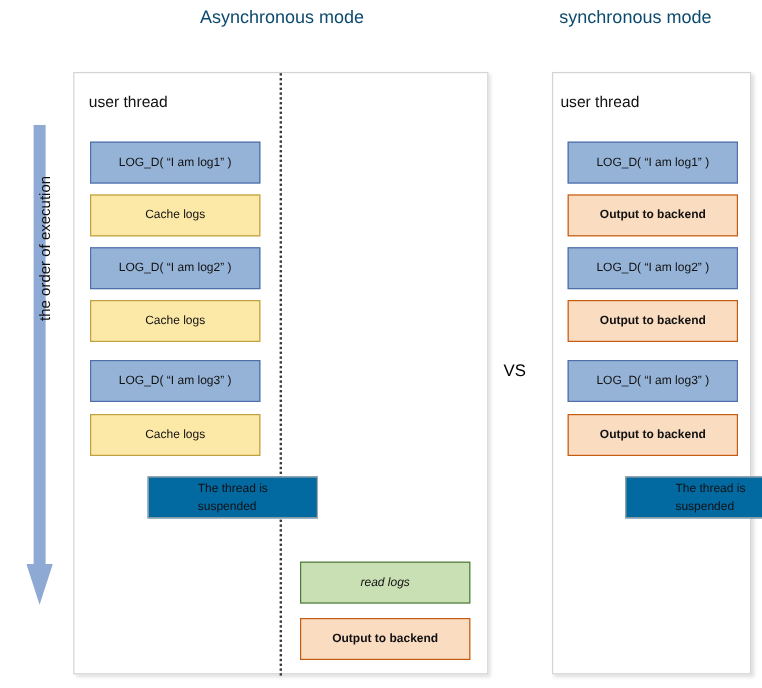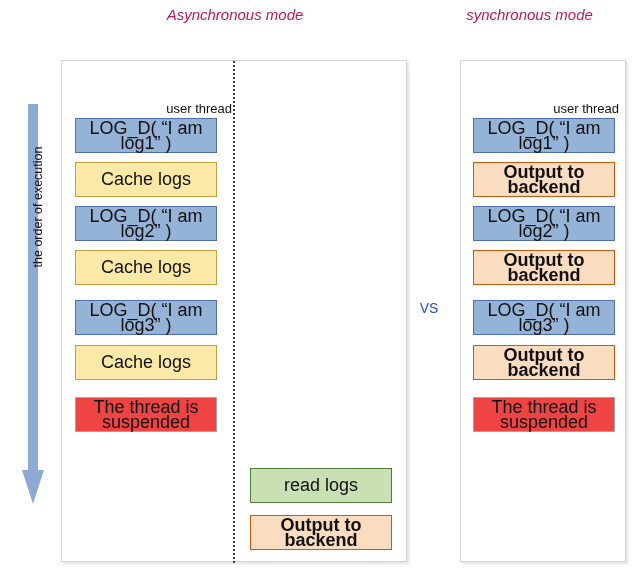--- a/index.html
+++ b/index.html
@@ -15,22 +15,21 @@
     color: #1a1a1a;
     overflow: hidden;
   }
 
   
   .mode-title {
     position: absolute;
     text-align: center;
     font-size: 15px;
     line-height: 21px;
-    color: #be185d;
-    font-style: italic;
+    color: #0c4a6e;
   }
   #async-title { left: 145px; top: 4px; width: 180px; }
   #sync-title  { left: 442px; top: 4px; width: 175px; }
 
   
   #order-arrow {
     position: absolute;
     left: 22px;
     top: 104px;
     width: 22px;
@@ -57,68 +56,67 @@
     box-shadow: 2px 2px 3px rgba(0,0,0,0.13);
     box-sizing: border-box;
   }
   #panel-async { left: 61px; top: 60px; width: 346px; height: 502px; }
   #panel-sync  { left: 460px; top: 60px; width: 166px; height: 502px; }
 
   .col-header {
     position: absolute;
     top: 16px;
     font-size: 13px;
-    text-align: right;
+    text-align: left;
     color: #111111;
     white-space: nowrap;
-    margin-top: 24px;
   }
   #hdr-user-thread-async { left: 12px;  width: 158px; }
   #hdr-output-logs       { left: 180px; width: 154px; }
   #hdr-user-thread-sync  { left: 6px;   width: 152px; }
 
   
   #thread-divider {
     position: absolute;
     left: 171px;
     top: 0px;
     width: 0px;
     height: 502px;
     border-left: 2px dotted #3c3c3c;
   }
 
   
   .step {
     position: absolute;
     box-sizing: border-box;
     border: 1px solid #999999;
-    font-size: 18px;
+    font-size: 10px;
     line-height: 15px;
     display: flex;
     align-items: center;
     justify-content: center;
-    text-align: center;
+    text-align: left;
     white-space: pre-line;
     color: #111111;
   }
   .step.blue   { background: #95b3d7; border-color: #4f6fa8; }
   .step.yellow { background: #fce9a8; border-color: #bf9f3e; }
-  .step.grey   { background: #ef4444; border-color: #a6a6a6; }
+  .step.grey   { background: #0369a1; border-color: #a6a6a6; margin-left: 48px; }
   .step.green  { background: #c9e0b4; border-color: #4f7b3b; }
   .step.orange { background: #fadcc1; border-color: #c55a11; font-weight: bold; }
 
   
   #vs-label {
     position: absolute;
     left: 405px;
     top: 300px;
     width: 48px;
     text-align: center;
     font-size: 14px;
-    color: #1d4ed8;
+    color: #000000;
   }
 </style>
 </head>
 <body>
 
 <div class="mode-title" id="async-title">Asynchronous
 mode</div>
 <div class="mode-title" id="sync-title">synchronous
 mode</div>
 
@@ -136,21 +134,21 @@
 
   <div class="step blue" style="left:13px;  top:57px;  width:142px; height:35px;">LOG_D( “I am log1” )</div>
   <div class="step yellow" style="left:13px;  top:101px; width:142px; height:35px;">Cache logs</div>
   <div class="step blue" style="left:13px;  top:145px; width:142px; height:35px;">LOG_D( “I am log2” )</div>
   <div class="step yellow" style="left:13px;  top:189px; width:142px; height:35px;">Cache logs</div>
   <div class="step blue" style="left:13px;  top:239px; width:142px; height:35px;">LOG_D( “I am log3” )</div>
   <div class="step yellow" style="left:13px;  top:284px; width:142px; height:35px;">Cache logs</div>
   <div class="step grey" style="left:13px;  top:336px; width:142px; height:35px;">The thread is
 suspended</div>
 
-  <div class="step green" style="left:188px; top:407px; width:142px; height:35px;">read logs</div>
+  <div class="step green" style="left:188px; top:407px; width:142px; height:35px;font-style:italic;">read logs</div>
   <div class="step orange" style="left:188px; top:454px; width:142px; height:35px;">Output to backend</div>
 </div>
 
 <div id="vs-label">VS</div>
 
 <div class="panel" id="panel-sync">
   <div class="col-header" id="hdr-user-thread-sync">user thread</div>
 
   <div class="step blue" style="left:12px; top:57px;  width:142px; height:35px;">LOG_D( “I am log1” )</div>
   <div class="step orange" style="left:12px; top:101px; width:142px; height:35px;">Output to backend</div>

